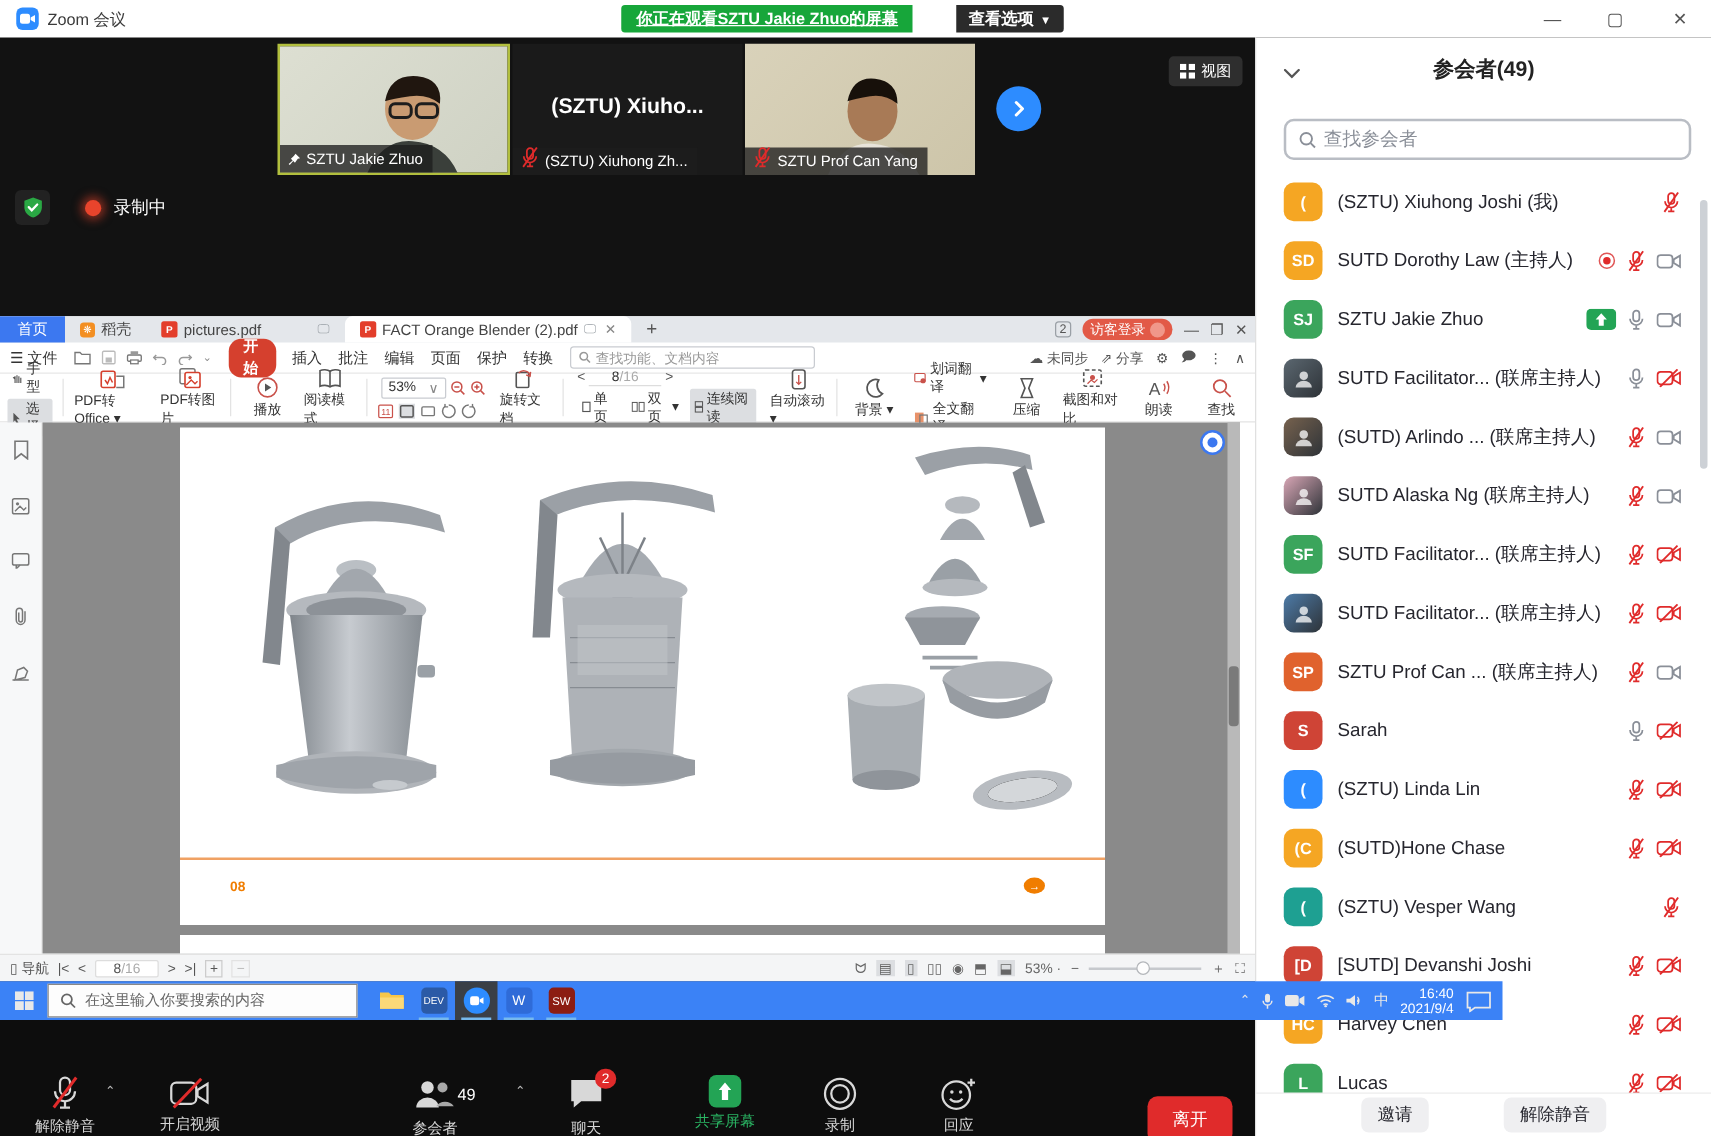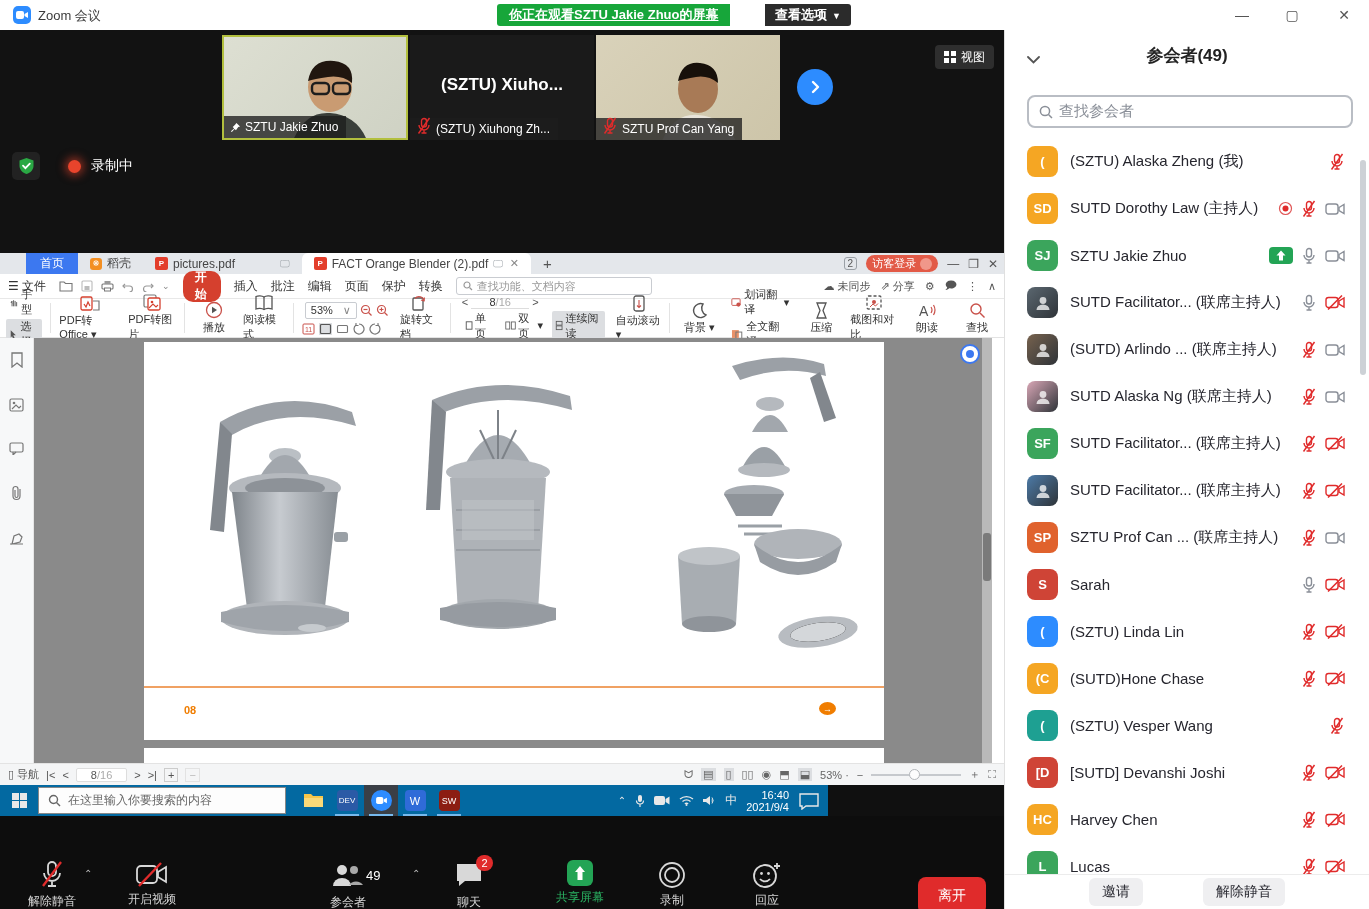--- a/index.html
+++ b/index.html
@@ -33,21 +33,21 @@
     background:#2d8cff; color:#fff; display:flex; align-items:center; justify-content:center; cursor:pointer; }
   .view-btn { position:absolute; left:935px; top:15px; height:24px; padding:0 9px; background:#2e2e2e; border-radius:4px;
     color:#fff; font-size:12px; display:flex; align-items:center; gap:5px; cursor:pointer; }
   .rec-wrap { position:absolute; left:12px; top:122px; display:flex; align-items:center; gap:10px; }
   .rec-shield { width:28px; height:28px; background:#222; border-radius:5px; display:flex; align-items:center; justify-content:center; }
   .rec-dot { width:13px; height:13px; border-radius:50%; background:#e8442c; box-shadow:0 0 8px 3px rgba(232,68,44,.55); margin-left:18px; }
   .rec-label { color:#fff; font-size:14px; }
 
   
   .wps { position:absolute; left:0; top:253px; width:1004px; height:532px; background:#fff; font-size:12px; color:#333; }
-  .wps-tabs { position:absolute; top:0; left:0; width:100%; height:21px; background:#e4e7eb; display:flex; align-items:stretch;padding-left:26px; }
+  .wps-tabs { position:absolute; top:0; left:0; width:100%; height:21px; background:#e4e7eb; display:flex; align-items:stretch; }
   .wtab { display:flex; align-items:center; gap:5px; padding:0 12px; font-size:12px; color:#444; cursor:pointer; }
   .wtab.home { background:#3c78f0; color:#fff; width:52px; justify-content:center; }
   .wtab.active { background:#fff; border-radius:6px 6px 0 0; }
   .pdficon { width:13px; height:13px; background:#e33e2b; border-radius:2px; color:#fff; font-size:8px; font-weight:bold;
     display:flex; align-items:center; justify-content:center; }
   .rice-ico { width:12px; height:12px; border-radius:3px; background:#f38f22; color:#fff; font-size:8px; display:flex; align-items:center; justify-content:center; }
   .mini { color:#9aa0a6; font-size:10px; }
   .tab-x { color:#888; font-size:11px; margin-left:2px; }
   .wps-right { margin-left:auto; display:flex; align-items:center; gap:9px; padding-right:6px; }
   .win-badge { border:1px solid #9aa0a6; border-radius:3px; font-size:10px; color:#555; padding:0 3px; }
@@ -91,21 +91,21 @@
     background:#fff; border:2px solid #3c78f0; display:flex; align-items:center; justify-content:center; }
   .content-scroll { position:absolute; right:0; top:0; width:10px; bottom:0; background:#b9b9b9; }
   .content-thumb { position:absolute; right:1px; top:195px; width:8px; height:48px; background:#7a7a7a; border-radius:3px; }
   .wps-status { position:absolute; left:0; bottom:0; width:100%; height:22px; background:#f4f5f6; border-top:1px solid #e3e3e3;
     display:flex; align-items:center; font-size:11px; color:#555; padding:0 8px; gap:7px; }
   .status-right { margin-left:auto; display:flex; align-items:center; gap:8px; color:#666; }
   .slider-track { width:90px; height:2px; background:#c6c9cd; position:relative; }
   .slider-knob { position:absolute; left:38px; top:-5px; width:11px; height:11px; border-radius:50%; background:#fdfdfd; border:1px solid #b3b6ba; }
 
   
-  .taskbar { position:absolute; left:0; top:785px; width:828px; height:31px; background:#0369a1; display:flex; align-items:center; z-index:10; }
+  .taskbar { position:absolute; left:0; top:785px; width:1202px; height:31px; background:#3b82f6; display:flex; align-items:center; z-index:10; }
   .start { width:38px; height:31px; display:flex; align-items:center; justify-content:center; cursor:pointer; }
   .tb-search { width:248px; height:27px; background:#fdfdfd; border:1px solid #888; display:flex; align-items:center; gap:7px;
     padding:0 9px; font-size:12px; color:#666; }
   .task-icons { display:flex; align-items:center; margin-left:10px; }
   .task-ico { width:34px; height:31px; display:flex; align-items:center; justify-content:center; position:relative; cursor:pointer; }
   .task-ico.open::after { content:""; position:absolute; left:5px; right:5px; bottom:0; height:2px; background:#76b9ed; }
   .task-ico.focused { background:#3a3f46; }
   .appbox { width:21px; height:21px; border-radius:4px; color:#fff; font-size:8px; font-weight:normal;
     display:flex; align-items:center; justify-content:center; }
   .tray { margin-left:auto; display:flex; align-items:center; gap:9px; padding-right:8px; color:#e8e8e8; }
@@ -764,21 +764,21 @@
     <div class="p-search">
       <svg width="14" height="14" viewBox="0 0 14 14">
           <circle cx="6" cy="6" r="4.6" fill="none" stroke="#8a8f98" stroke-width="1.5"></circle>
           <path d="M9.5 9.5l3.5 3.5" stroke="#8a8f98" stroke-width="1.5"></path>
         </svg>
       <span>查找参会者</span>
     </div>
     <div class="plist">
         <div class="prow" style="top: 0px;">
           <span class="avatar" style="background: rgb(245, 166, 35);">(</span>
-          <span class="pname">(SZTU) Alaska Zheng (我)</span>
+          <span class="pname">(SZTU) Xiuhong Joshi (我)</span>
           <span class="picons">
             <span style="display: inline-flex;">
               <svg width="16" height="18" viewBox="0 0 16 18">
                 <rect x="5.5" y="1.5" width="5" height="8.5" rx="2.5" fill="none" stroke="#e02b2b" stroke-width="1.4"></rect>
                 <path d="M3 8a5 5 0 0 0 10 0M8 13v3M5.5 16h5" fill="none" stroke="#e02b2b" stroke-width="1.4"></path>
                 <path d="M2.5 16.5 13.5 1" stroke="#e02b2b" stroke-width="1.5"></path>
               </svg>
             </span>
           </span>
         </div>

